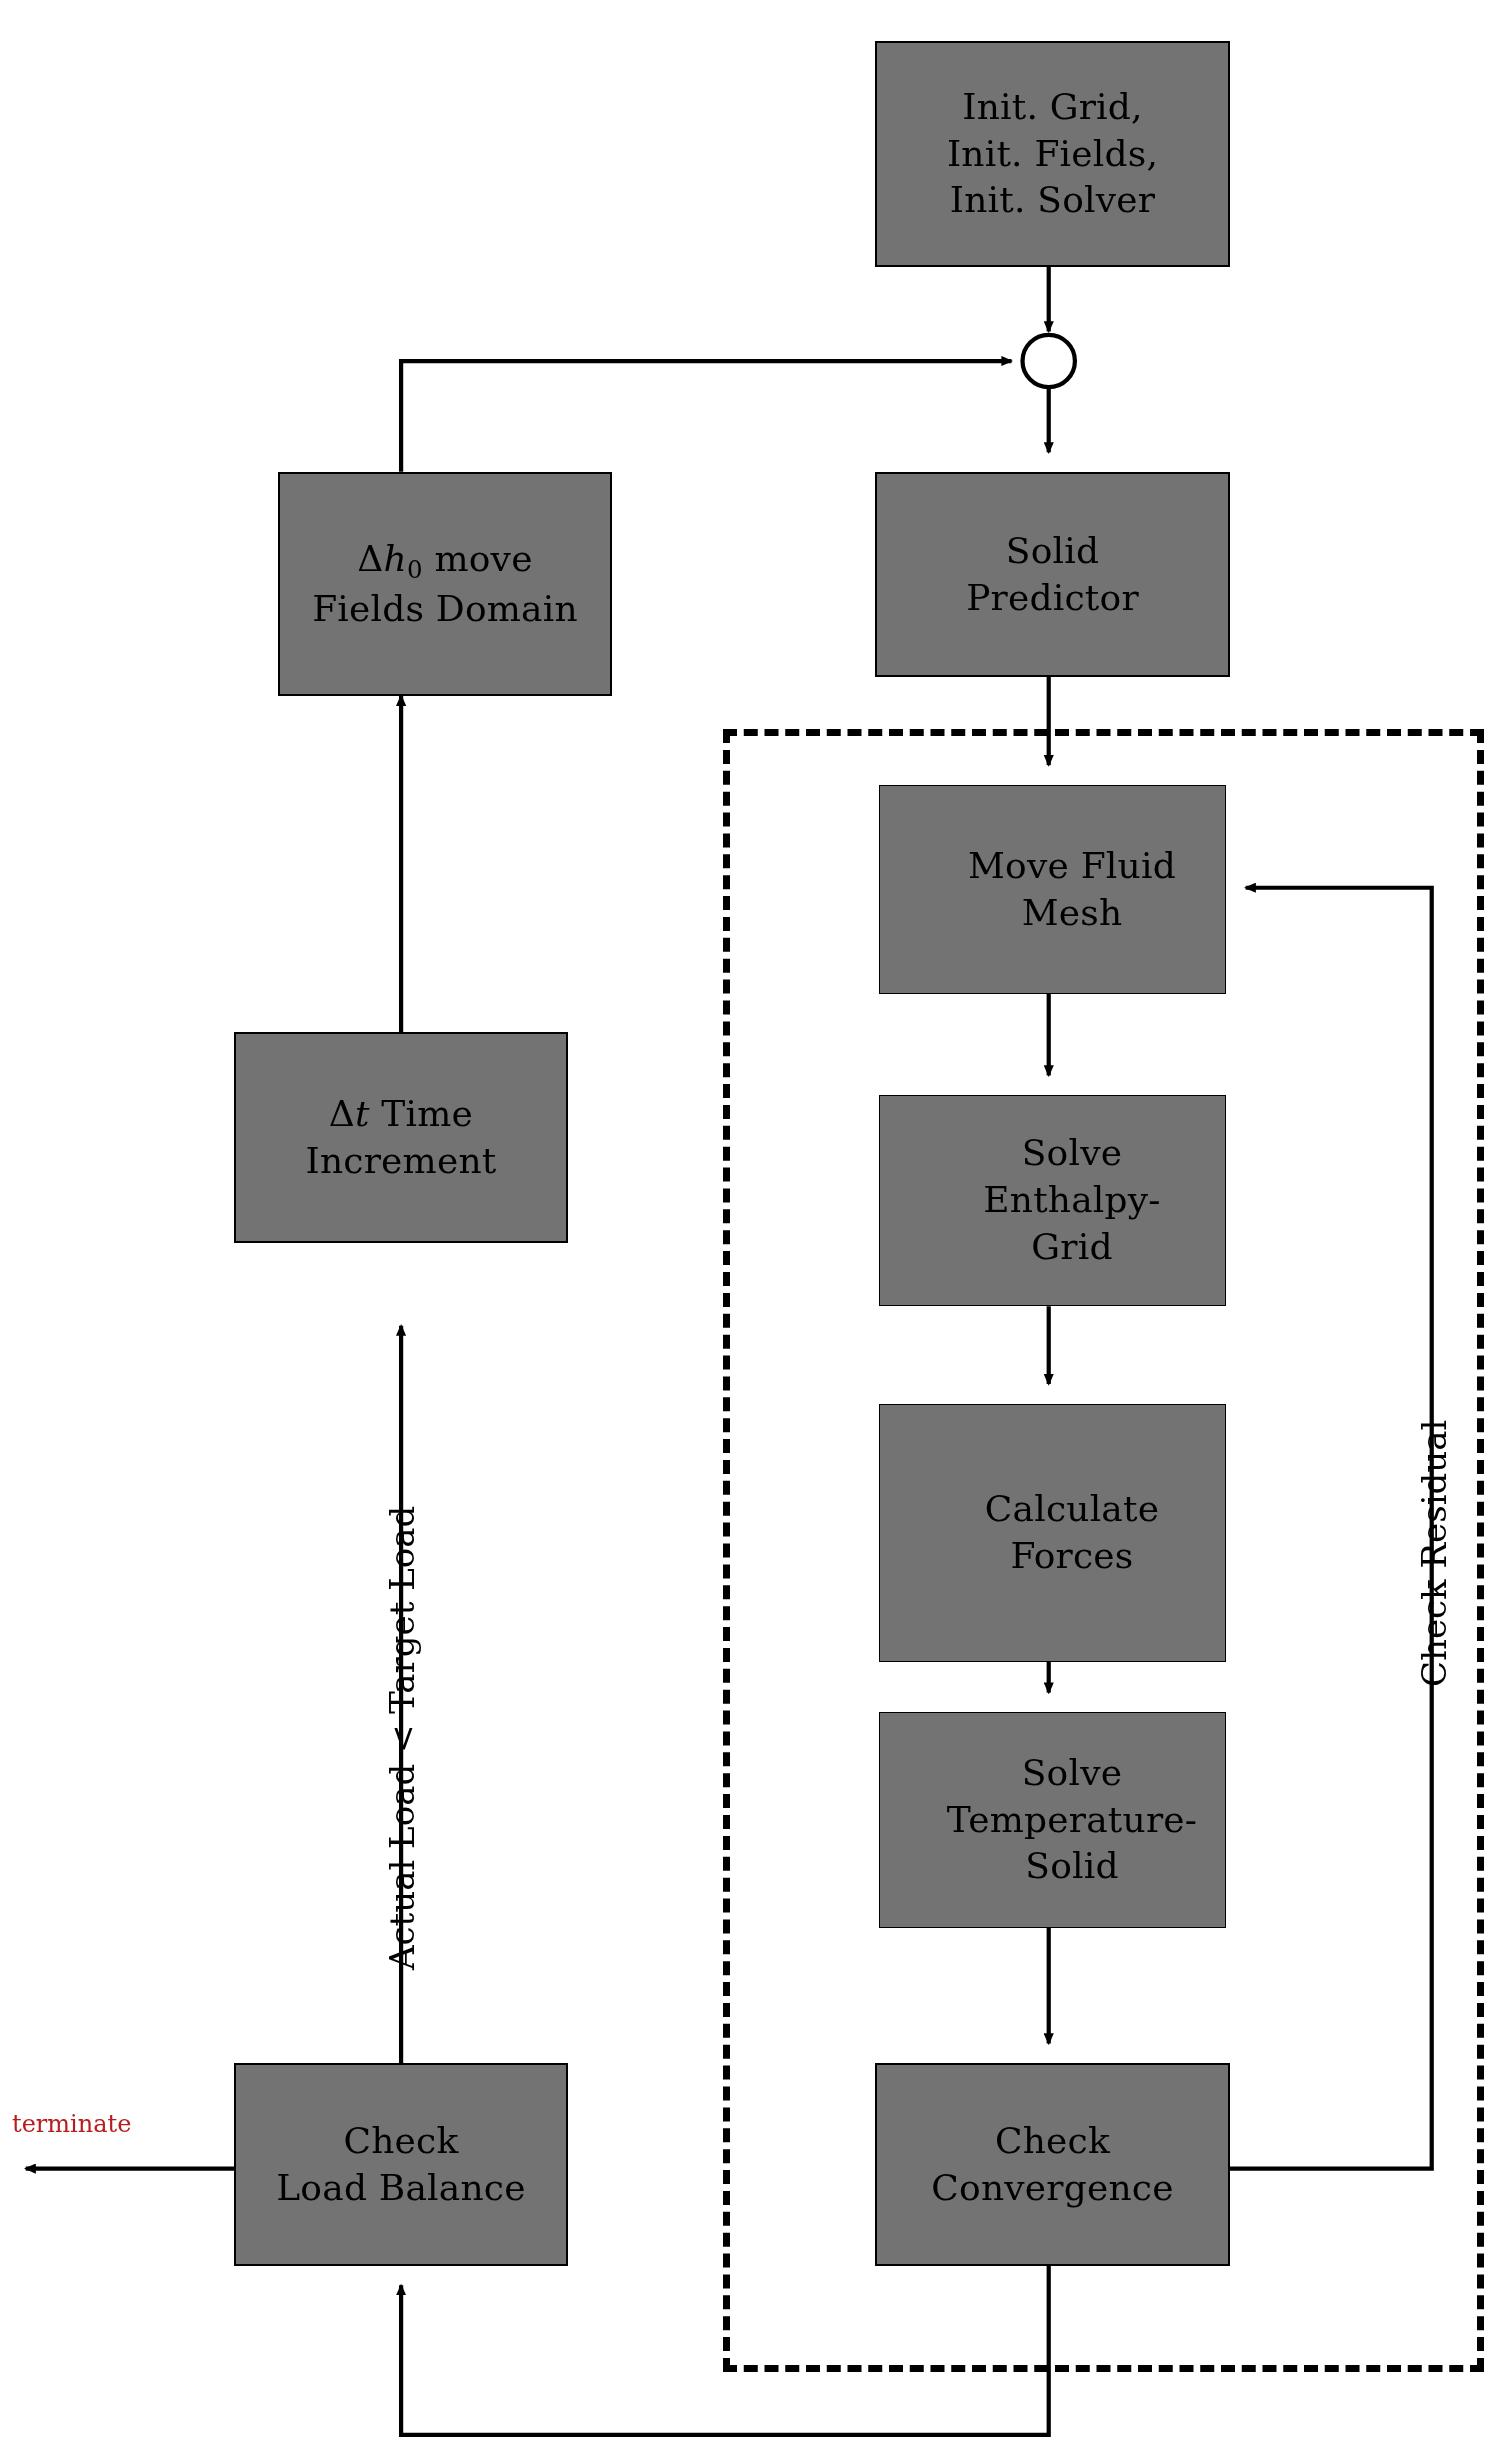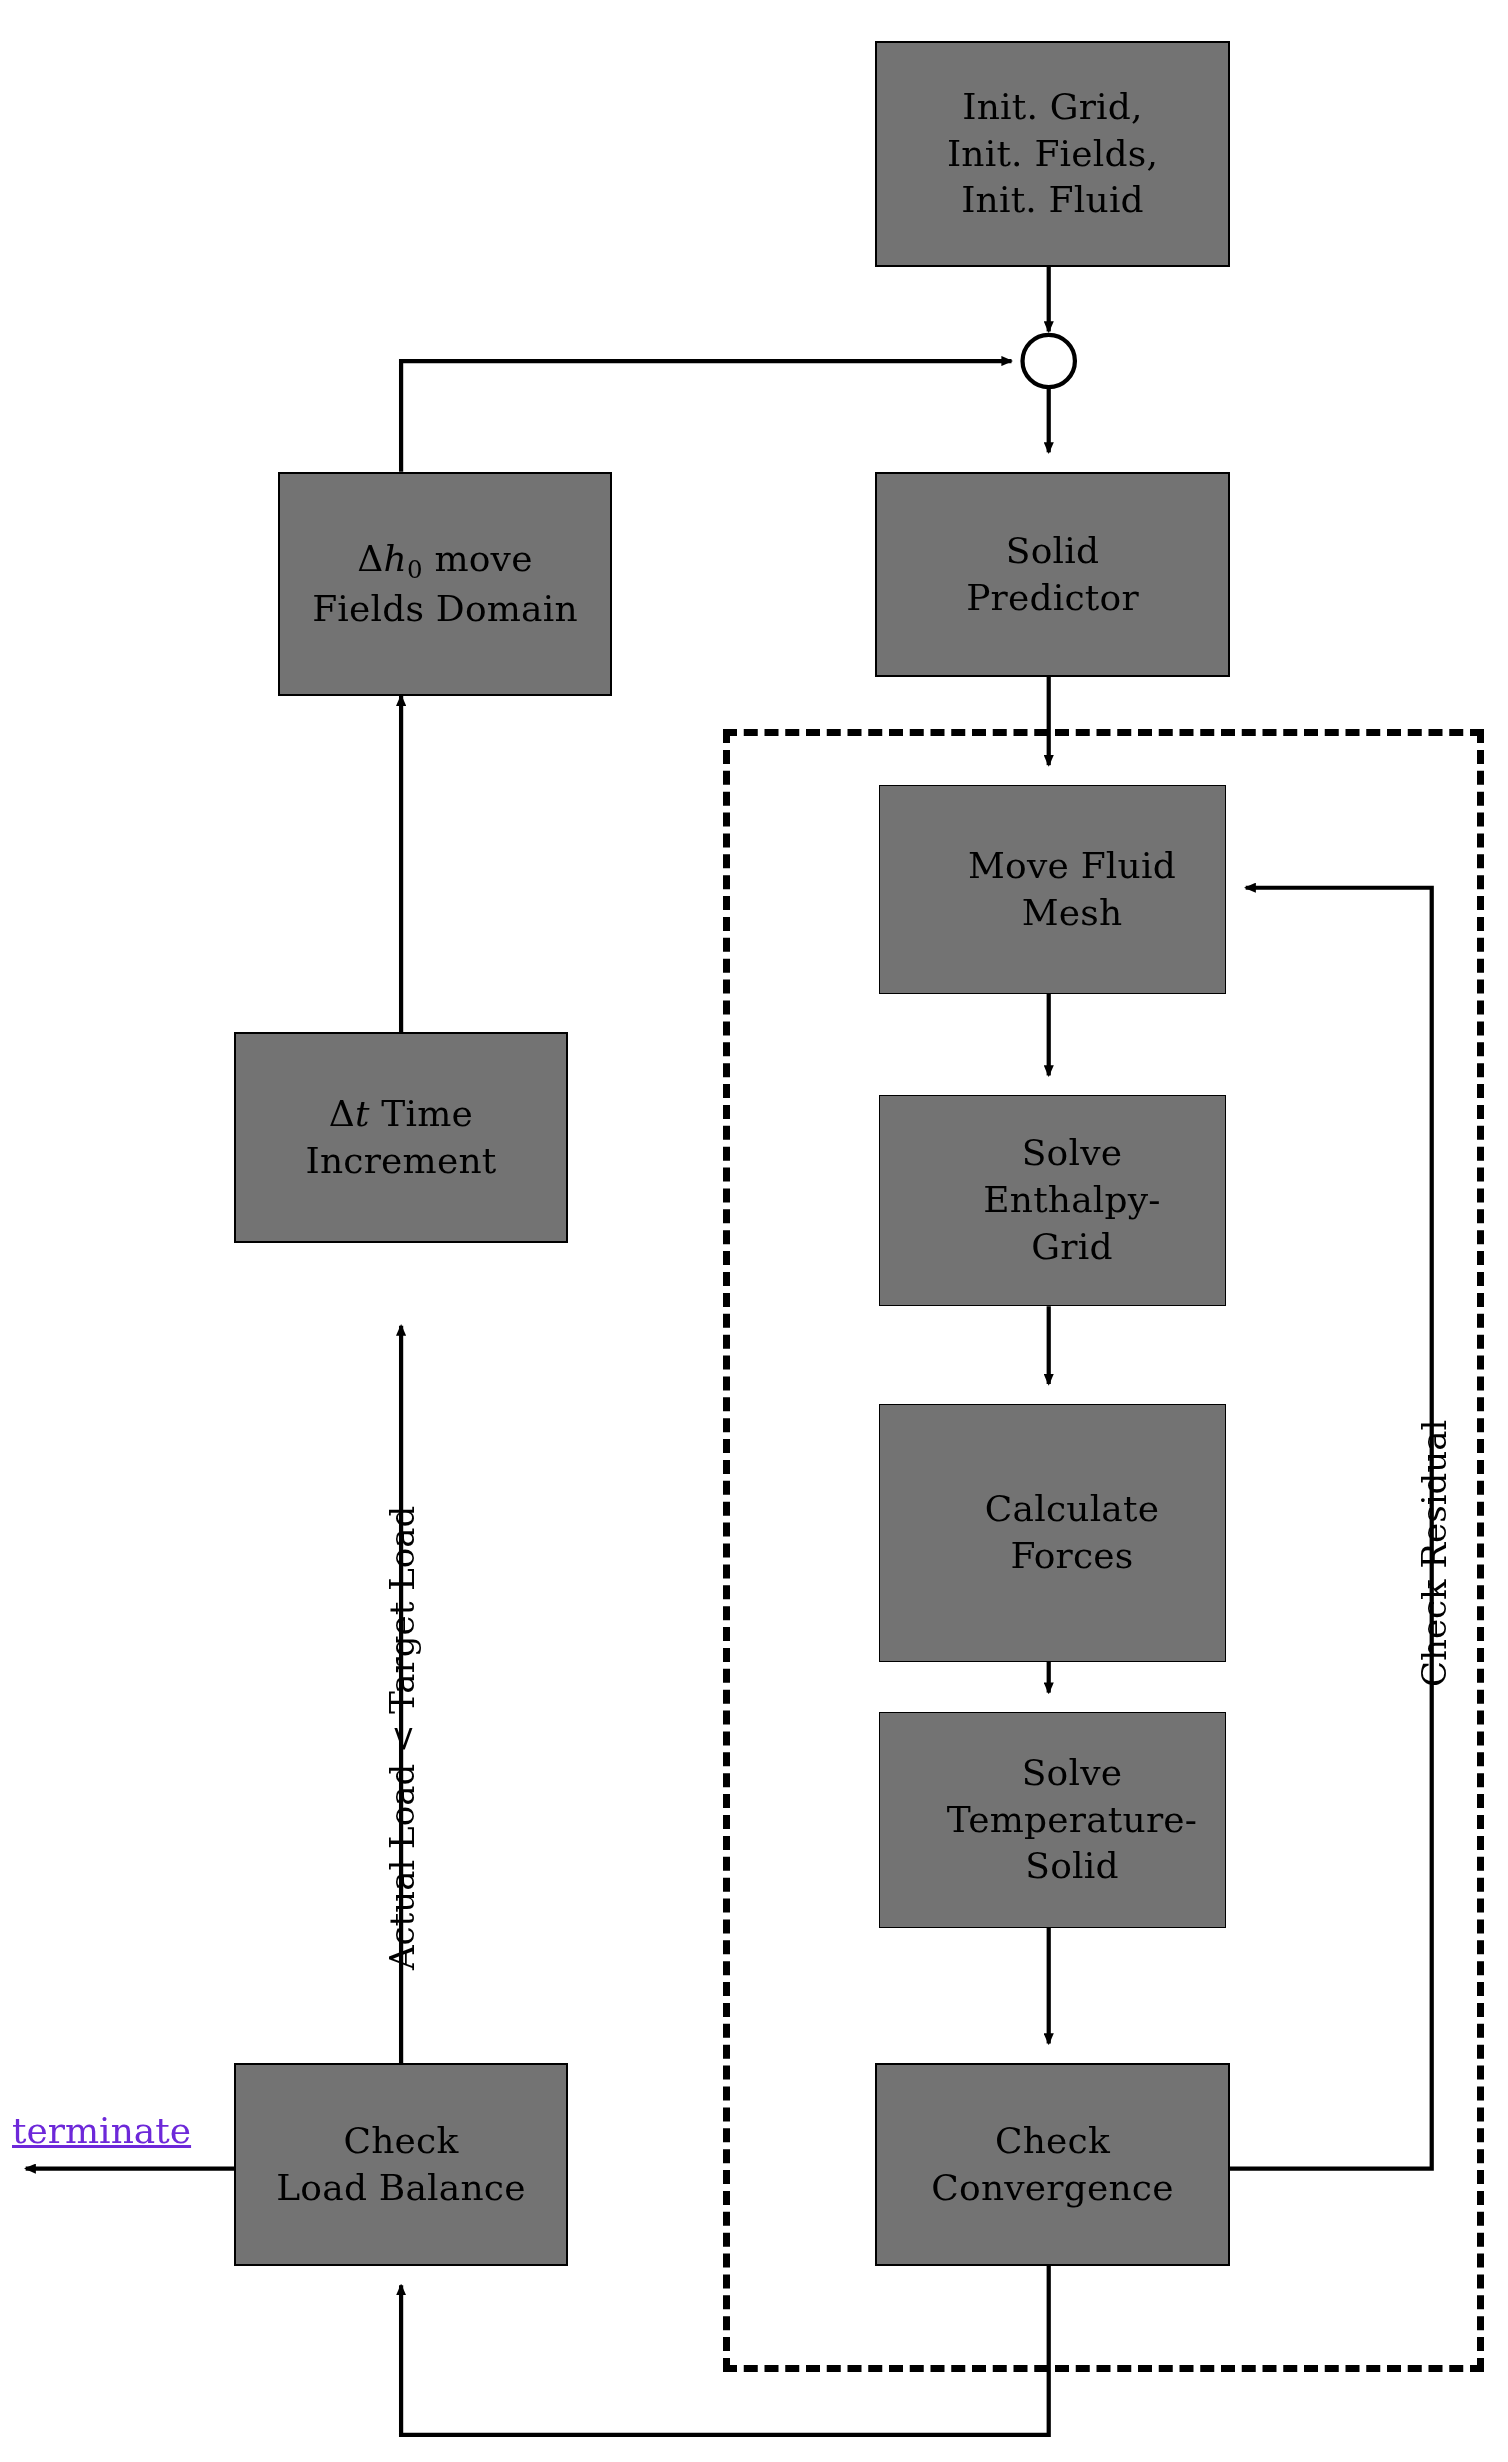--- a/index.html
+++ b/index.html
@@ -10,21 +10,21 @@
   .node{position:absolute;background:#737373;border:2.5px solid #000000;
         display:flex;align-items:center;justify-content:center;text-align:center;
         box-sizing:border-box;}
   .node .lbl{font-size:36px;line-height:1.30;color:#000;letter-spacing:0.2px;
              padding:0 5px;white-space:pre-line;}
   .inner-node{border-width:1.7px;padding-left:39px;}
 
   .dashed-region{position:absolute;border:7.6px dashed #000000;box-sizing:border-box;
                  background:transparent;pointer-events:none;}
 
-  .edge-label{position:absolute;font-size:36px;color:#6d28d9;white-space:nowrap;text-decoration:underline;}
+  .edge-label{position:absolute;font-size:24px;color:#b91c1c;white-space:nowrap;}
   .rot-label{position:absolute;font-size:34px;color:#000;white-space:nowrap;
              transform-origin:0 0;transform:rotate(-90deg);}
   .sub{font-size:0.68em;vertical-align:-0.30em;}
   .mi{font-style:italic;}
 </style>
 </head>
 <body>
 
 <div id="page">
 
@@ -62,21 +62,21 @@
 
       <path d="M474,1295 L474,823" marker-end="url(#ah)"></path>
 
       <path d="M277,2565 L30,2565" marker-end="url(#ah)"></path>
     </g>
   </svg>
 
   <div class="dashed-region" style="left:723px;top:729px;width:761px;height:1643px;"></div>
 
   <div class="node" style="left:875px;top:41px;width:355px;height:226px;">
-    <div class="lbl"><span>Init. Grid,</span><br><span>Init. Fields,</span><br><span>Init. Fluid</span></div>
+    <div class="lbl"><span>Init. Grid,</span><br><span>Init. Fields,</span><br><span>Init. Solver</span></div>
   </div>
 
   <div class="node" style="left:875px;top:472px;width:355px;height:205px;">
     <div class="lbl"><span>Solid</span><br><span>Predictor</span></div>
   </div>
 
   <div class="node inner-node" style="left:879px;top:785px;width:347px;height:209px;">
     <div class="lbl"><span>Move Fluid</span><br><span>Mesh</span></div>
   </div>
 

